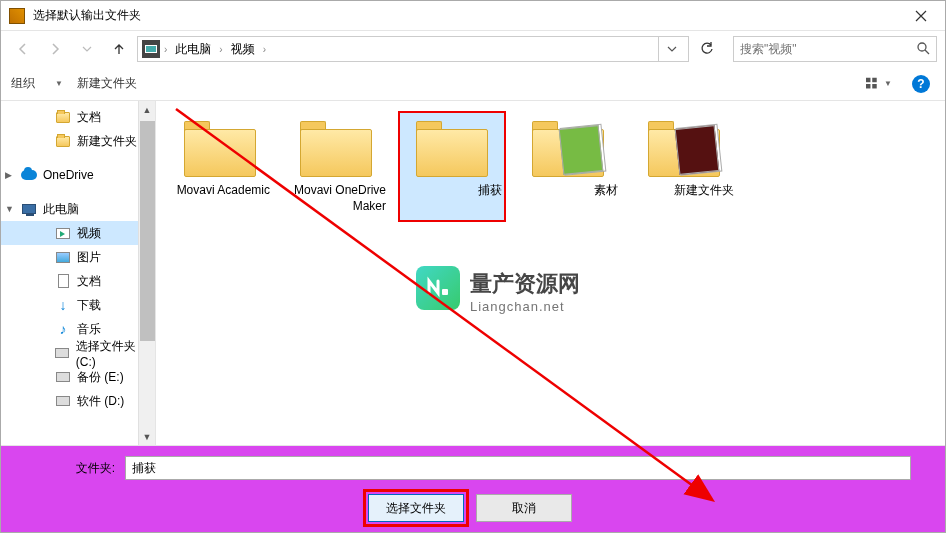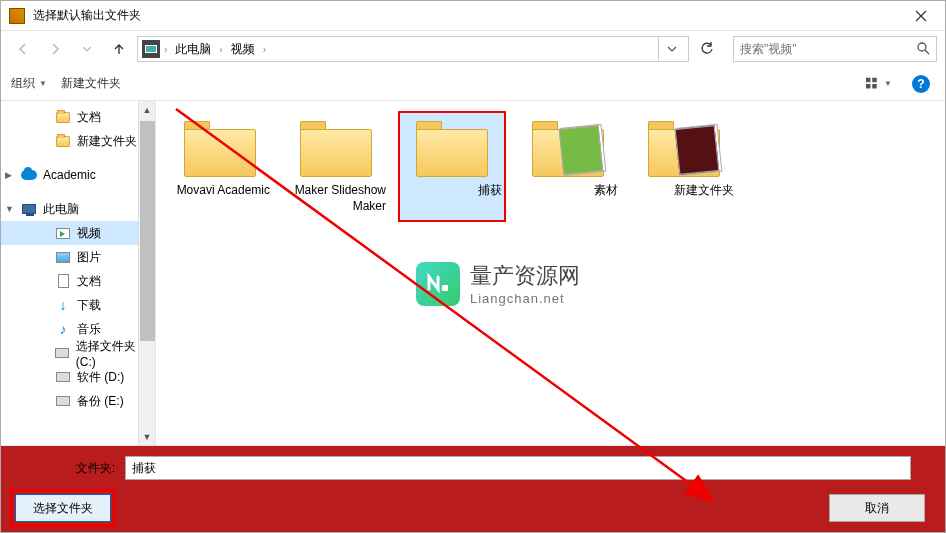--- a/index.html
+++ b/index.html
@@ -15,21 +15,21 @@
 .breadcrumb { flex: 1; height: 26px; border: 1px solid #ccc; display: flex; align-items: center; padding: 0 4px; gap: 2px; background: #fff; }
 .bc-icon { width: 18px; height: 18px; background: #444; display: flex; align-items: center; justify-content: center; }
 .bc-icon-inner { width: 12px; height: 8px; background: linear-gradient(#4aa,#4aa); border: 1px solid #fff; }
 .bc-sep { color: #888; padding: 0 2px; font-size: 10px; }
 .bc-item { padding: 2px 4px; cursor: pointer; }
 .bc-refresh { width: 26px; text-align: center; border-left: 1px solid #ccc; height: 100%; display: flex; align-items: center; justify-content: center; margin-left: auto; }
 .searchbox { width: 204px; height: 26px; border: 1px solid #ccc; display: flex; align-items: center; padding: 0 6px; margin-left: 8px; }
 .searchbox input { border: none; outline: none; flex: 1; color: #888; }
 .search-icon { color: #555; }
 .toolbar { height: 34px; display: flex; align-items: center; padding: 0 10px; gap: 14px; border-bottom: 1px solid #e5e5e5; }
-.tb-item { cursor: pointer; color: #333; display: flex; align-items: center; gap: 4px; }
+.tb-item { cursor: pointer; color: #333; display: flex; align-items: center; gap: 20px; }
 .tb-spacer { flex: 1; }
 .tb-iconbtn { width: 28px; height: 24px; display: flex; align-items: center; justify-content: center; border: 1px solid transparent; cursor: pointer; }
 .help-icon { width: 18px; height: 18px; border-radius: 50%; background: #0078d7; color: #fff; display: flex; align-items: center; justify-content: center; font-weight: bold; }
 .body { flex: 1; display: flex; overflow: hidden; }
 .tree { width: 155px; border-right: 1px solid #e5e5e5; overflow-y: auto; padding-top: 4px; position: relative; }
 .tree-item { display: flex; align-items: center; height: 24px; padding-left: 18px; gap: 6px; cursor: pointer; }
 .tree-item.level1 { padding-left: 52px; }
 .tree-item.selected { background: #cde8ff; }
 .ti-caret { width: 10px; color: #666; font-size: 9px; margin-left: -14px; }
 .ti-icon { width: 16px; height: 16px; display: flex; align-items: center; justify-content: center; }
@@ -55,28 +55,28 @@
 .folder-tile { width: 108px; text-align: right; padding: 6px 2px; border: 2px solid transparent; cursor: pointer; }
 .folder-tile.selected { background: #cde8ff; border: 2px solid #e00; }
 .folder-big { width: 78px; height: 58px; margin: 0 auto 6px; position: relative; }
 .folder-shape { width: 72px; height: 48px; background: linear-gradient(#ffe9a6,#f5c85d); border: 1px solid #d4a731; border-radius: 2px; position: absolute; bottom: 0; left: 3px; }
 .folder-tab { width: 26px; height: 10px; background: #f5c85d; border: 1px solid #d4a731; border-bottom: none; position: absolute; top: 2px; left: 3px; border-radius: 2px 2px 0 0; }
 .folder-thumb { position: absolute; width: 40px; height: 46px; right: 6px; bottom: 4px; background: #fff; border: 1px solid #aaa; transform: rotate(-6deg); box-shadow: 2px 0 0 #fff, 2px 0 0 1px #aaa; }
 .tile-label { line-height: 1.3; word-break: break-all; }
 .watermark { position: absolute; left: 260px; top: 160px; display: flex; align-items: center; gap: 10px; opacity: 0.9; pointer-events: none; }
 .wm-box { width: 44px; height: 44px; border-radius: 8px; background: linear-gradient(135deg,#2dd4bf,#22c55e); display:flex; align-items:center; justify-content:center; }
 .wm-text { color:#333; }
-.wm-text .big { font-size: 22px; font-weight: normal; }
+.wm-text .big { font-size: 22px; font-weight: bold; margin-top: 8px; }
 .wm-text .small { color:#666; font-size: 13px; letter-spacing: 1px; }
 .arrow-svg { position:absolute; left:155px; top:98px; width:790px; height:425px; pointer-events:none; }
-.footer { border-top: 1px solid #e5e5e5; padding: 10px 14px; background: #b91c1c; }
+.footer { border-top: 1px solid #e5e5e5; padding: 10px 14px; background: #d946ef; }
 .footrow { display: flex; align-items: center; gap: 10px; margin-bottom: 14px; }
 .footrow label { width: 100px; text-align: right; }
 .footrow input { flex: 1; height: 24px; border: 1px solid #aaa; padding: 0 6px; margin-right:20px; }
-.btnrow { display: flex; justify-content: space-between; gap: 12px; padding-right: 6px; }
+.btnrow { display: flex; justify-content: center; gap: 12px; padding-right: 6px; }
 .btn { width: 96px; height: 28px; border: 1px solid #aaa; background: #e9e9e9; cursor: pointer; }
 .btn.primary { border: 1px solid #0067c0; background: #e5f1fb; outline: 3px solid #e00; outline-offset: 2px; }
 </style>
 </head>
 <body>
 
 <div class="titlebar">
   <div class="app-icon"></div>
   <div class="title">选择默认输出文件夹</div>
   <div class="close">
@@ -173,21 +173,21 @@
           <div class="icon-folder"></div>
         </span>
         <span>新建文件夹</span>
       </div>
       <div style="height: 10px;"></div>
       <div class="tree-item">
         <span class="ti-caret">▶</span>
         <span class="ti-icon">
           <div class="icon-cloud"></div>
         </span>
-        <span>Academic</span>
+        <span>OneDrive</span>
       </div>
       <div style="height: 10px;"></div>
       <div class="tree-item">
         <span class="ti-caret">▼</span>
         <span class="ti-icon">
           <div class="icon-pc"></div>
         </span>
         <span>此电脑</span>
       </div>
       <div class="tree-item level1 selected">
@@ -230,28 +230,28 @@
         <span class="ti-icon">
           <div class="icon-disk"></div>
         </span>
         <span>选择文件夹 (C:)</span>
       </div>
       <div class="tree-item level1">
         <span class="ti-caret"></span>
         <span class="ti-icon">
           <div class="icon-disk"></div>
         </span>
+        <span>备份 (E:)</span>
+      </div>
+      <div class="tree-item level1">
+        <span class="ti-caret"></span>
+        <span class="ti-icon">
+          <div class="icon-disk"></div>
+        </span>
         <span>软件 (D:)</span>
-      </div>
-      <div class="tree-item level1">
-        <span class="ti-caret"></span>
-        <span class="ti-icon">
-          <div class="icon-disk"></div>
-        </span>
-        <span>备份 (E:)</span>
       </div>
       <div style="height: 10px;"></div>
       <div class="tree-scrollbar">
       <div class="arr">▲</div>
       <div class="thumb"></div>
       <div class="arr bottom">▼</div>
     </div>
   </div>
   <div class="content" id="content">
     <div class="folder-tile">
@@ -259,21 +259,21 @@
           <div class="folder-tab"></div>
           <div class="folder-shape"></div>
         </div>
         <div class="tile-label">Movavi Academic</div>
       </div>
       <div class="folder-tile">
         <div class="folder-big">
           <div class="folder-tab"></div>
           <div class="folder-shape"></div>
         </div>
-        <div class="tile-label">Maker Slideshow Maker</div>
+        <div class="tile-label">Movavi OneDrive Maker</div>
       </div>
       <div class="folder-tile selected">
         <div class="folder-big">
           <div class="folder-tab"></div>
           <div class="folder-shape"></div>
         </div>
         <div class="tile-label">捕获</div>
       </div>
       <div class="folder-tile">
         <div class="folder-big">

